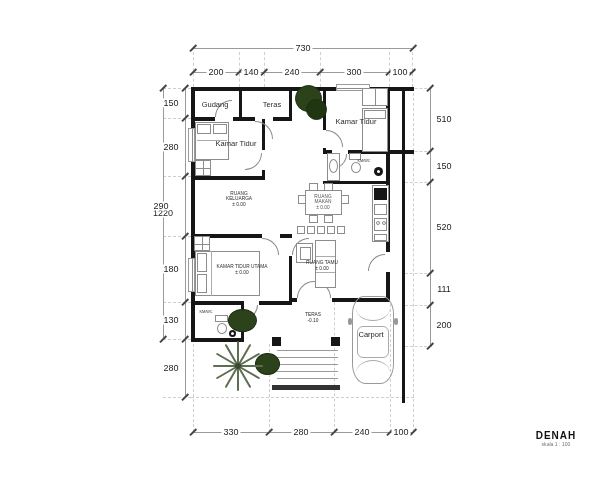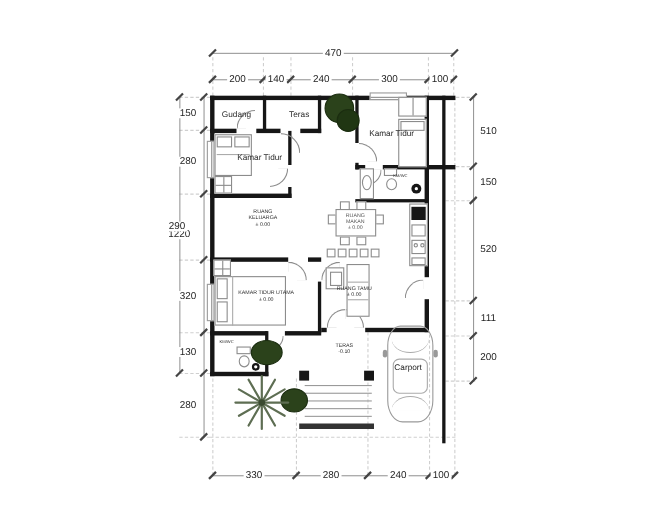--- a/index.html
+++ b/index.html
@@ -87,31 +87,31 @@
   <div class="tk" style="left:430px;top:182px"></div>
   <div class="tk" style="left:430px;top:273px"></div>
   <div class="tk" style="left:430px;top:305px"></div>
   <div class="tk" style="left:430px;top:346px"></div>
   <div class="tk" style="left:193px;top:432px"></div>
   <div class="tk" style="left:269px;top:432px"></div>
   <div class="tk" style="left:334px;top:432px"></div>
   <div class="tk" style="left:390px;top:432px"></div>
   <div class="tk" style="left:413px;top:432px"></div>
 
-  <div class="dml" style="left:303px;top:48px">470</div>
+  <div class="dml" style="left:303px;top:48px">730</div>
   <div class="dml" style="left:216px;top:72px">200</div>
   <div class="dml" style="left:251px;top:72px">140</div>
   <div class="dml" style="left:292px;top:72px">240</div>
   <div class="dml" style="left:354px;top:72px">300</div>
   <div class="dml" style="left:400px;top:72px">100</div>
   <div class="dml" style="left:163px;top:213px">1220</div>
   <div class="dml" style="left:171px;top:103px">150</div>
   <div class="dml" style="left:171px;top:147px">280</div>
   <div class="dml" style="left:161px;top:206px">290</div>
-  <div class="dml" style="left:171px;top:269px">320</div>
+  <div class="dml" style="left:171px;top:269px">180</div>
   <div class="dml" style="left:171px;top:320px">130</div>
   <div class="dml" style="left:171px;top:368px">280</div>
   <div class="dml" style="left:444px;top:119px">510</div>
   <div class="dml" style="left:444px;top:166px">150</div>
   <div class="dml" style="left:444px;top:227px">520</div>
   <div class="dml" style="left:444px;top:289px">111</div>
   <div class="dml" style="left:444px;top:325px">200</div>
   <div class="dml" style="left:231px;top:432px">330</div>
   <div class="dml" style="left:301px;top:432px">280</div>
   <div class="dml" style="left:362px;top:432px">240</div>
@@ -294,14 +294,18 @@
     <div>RUANG TAMU</div>
     <div>± 0.00</div>
   </div>
   <div class="rl t4" style="left:206px;top:312px">KM/WC</div>
   <div class="rl t5" style="left:313px;top:318px">
     <div>TERAS</div>
     <div>-0.10</div>
   </div>
   <div class="rl f7" style="left:371px;top:334px;color:#1a1a1a">Carport</div>
 
+  <div id="denah">
+    <div class="dt">DENAH</div>
+    <div class="ds">skala 1 : 100</div>
+  </div>
 
 </div>
 
 </body></html>

